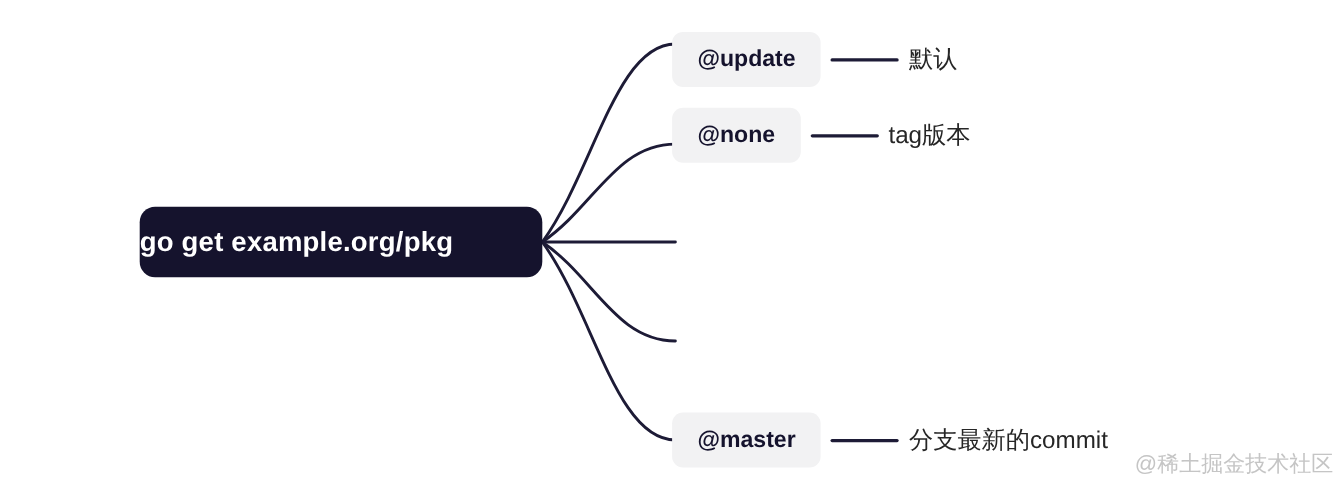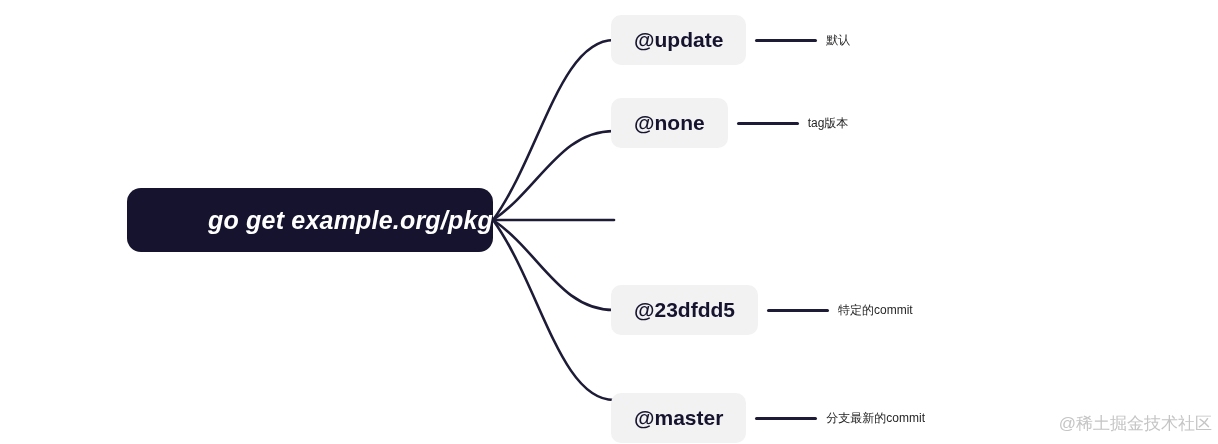--- a/index.html
+++ b/index.html
@@ -9,91 +9,83 @@
   *{margin:0;padding:0;box-sizing:border-box;}
   body{font-family:"Liberation Sans","DejaVu Sans",sans-serif;background:#fff;}
   .canvas{
     position:relative;width:1218px;height:444px;background:var(--canvas-bg);overflow:hidden;
   }
   .curves{position:absolute;left:0;top:0;width:1218px;height:444px;}
   .curves path{stroke:var(--connector);stroke-width:2.6;fill:none;stroke-linecap:round;}
   .root-node{
     position:absolute;left:127px;top:188px;width:366px;height:64px;
     background:var(--root-bg);border-radius:14px;
-    display:flex;align-items:center;justify-content:flex-end;
+    display:flex;align-items:center;justify-content:flex-start;
     cursor:pointer;
-    font-style:italic;
   }
   .root-node span{
     color:var(--root-text);font-size:25px;font-weight:700;letter-spacing:.2px;white-space:nowrap;
   }
   .branch-row{
     position:absolute;left:611px;height:50px;
     display:flex;align-items:center;white-space:nowrap;
   }
   .branch-node{
     height:50px;padding:0 23px;background:var(--branch-bg);border-radius:10px;
     display:flex;align-items:center;justify-content:center;cursor:pointer;
   }
   .branch-node span{
     color:var(--branch-text);font-size:21px;font-weight:700;white-space:nowrap;
   }
   .note-line{
     width:62px;height:3px;border-radius:2px;background:var(--connector);margin:0 9px;flex:none;
   }
   .note{
-    font-size:12px;color:var(--note-text);white-space:nowrap;cursor:default;text-align:center;
+    font-size:22px;color:var(--note-text);white-space:nowrap;cursor:default;text-align:center;
   }
   .watermark{
-    position:absolute;right:6px;bottom:9px;font-size:17px;color:var(--watermark);white-space:nowrap;margin-top:40px;
+    position:absolute;right:6px;bottom:9px;font-size:20px;color:var(--watermark);white-space:nowrap;margin-top:40px;
   }
 </style>
 </head>
 <body>
 
 <div class="canvas">
 
   <svg class="curves" viewBox="0 0 1218 444" aria-hidden="true">
     <path d="M493,220 C540,155 560,40 614,40"></path>
     <path d="M493,220 C540,188 560,131 614,131"></path>
     <path d="M493,220 L614,220"></path>
     <path d="M493,220 C540,252 560,310 614,310"></path>
     <path d="M493,220 C540,285 560,400 614,400"></path>
   </svg>
 
   <div class="root-node">
     <span>go get example.org/pkg</span>
   </div>
 
-  <div class="branch-row" style="top:15px">
+  <div class="branch-row" style="top:29px">
     <div class="branch-node">
       <span>@update</span>
     </div>
     <div class="note-line"></div>
     <div class="note">默认</div>
   </div>
 
   <div class="branch-row" style="top:98px">
     <div class="branch-node">
       <span>@none</span>
     </div>
     <div class="note-line"></div>
     <div class="note">tag版本</div>
   </div>
 
 
-  <div class="branch-row" style="top:285px">
-    <div class="branch-node">
-      <span>@23dfdd5</span>
-    </div>
-    <div class="note-line"></div>
-    <div class="note">特定的commit</div>
-  </div>
 
-  <div class="branch-row" style="top:393px">
+  <div class="branch-row" style="top:375px">
     <div class="branch-node">
       <span>@master</span>
     </div>
     <div class="note-line"></div>
     <div class="note">分支最新的commit</div>
   </div>
 
   <div class="watermark">@稀土掘金技术社区</div>
 
 </div>

